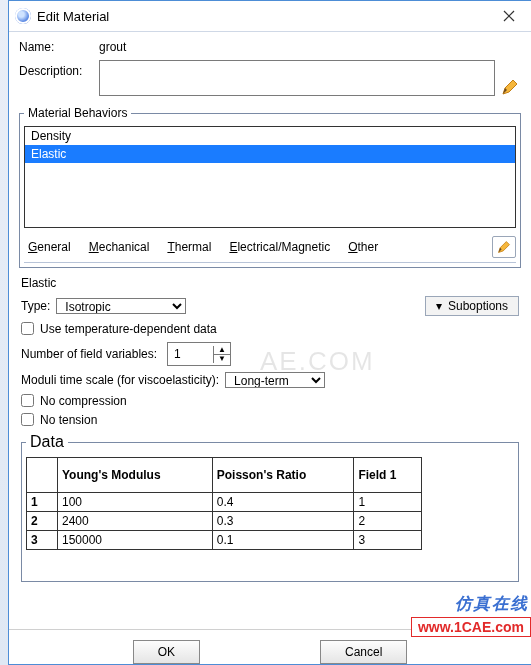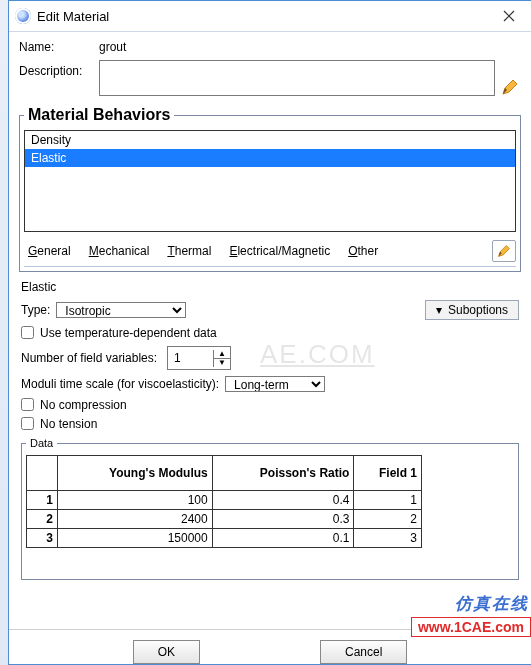--- a/index.html
+++ b/index.html
@@ -61,21 +61,21 @@
   }
   .pencil-icon {
     width:22px;
     display:flex; align-items:flex-end; justify-content:center;
     padding-left:4px;
   }
   fieldset.behaviors {
     border:1px solid #7a8aa5; margin:0;
     padding:6px 4px 4px 4px;
   }
-  fieldset.behaviors legend { padding:0 4px; font-size:16px;font-weight:bold; }
+  fieldset.behaviors legend { padding:0 4px; font-size:12px; }
   .behavior-list {
     border:1px solid #333; background:#fff; height:100px;
     overflow:auto;
   }
   .behavior-item { padding:1px 6px; line-height:16px; }
   .behavior-item.selected { background:#1a7cff; color:#fff; }
   .menus {
     display:flex; align-items:center; gap:18px;
     padding:8px 0 4px 4px;
     border-bottom:1px solid #b8c4d8;
@@ -131,29 +131,29 @@
   }
   .spin-btns div {
     flex:1; display:flex; align-items:center; justify-content:center;
     font-size:8px; line-height:1; cursor:pointer;
   }
   .spin-btns div:first-child { border-bottom:1px solid #7a7a7a; }
   fieldset.data-fs {
     border:1px solid #7a8aa5; margin:6px 2px 0 2px;
     padding:6px 4px 4px 4px;
   }
-  fieldset.data-fs legend { padding:0 4px; font-size:11px; }
+  fieldset.data-fs legend { padding:0 4px; font-size:16px; }
   table.data-table {
     border-collapse:collapse;
     width:396px;
     background:#fff;
   }
   table.data-table th, table.data-table td {
     border:1px solid #333;
-    text-align:right;
+    text-align:left;
     font-size:12px;
     padding:2px 4px;
   }
   table.data-table th {
     font-weight:bold;
     background:#fff;
     height:30px;
   }
   table.data-table th.rownum, table.data-table td.rownum {
     width:22px; font-weight:bold; background:#fff;
@@ -342,17 +342,17 @@
     </fieldset>
 
   </div>
 
   <div class="button-bar">
     <div class="btn">OK</div>
     <div class="btn">Cancel</div>
   </div>
 </div>
 
-<div class="ghost-mark" style="left:260px; top:339px;text-decoration:underline;">AE.COM</div>
+<div class="ghost-mark" style="left:260px; top:346px;">AE.COM</div>
 <div class="blue-watermark">仿真在线</div>
 <div class="red-watermark">www.1CAE.com</div>
 
 </div>
 
 </body></html>

